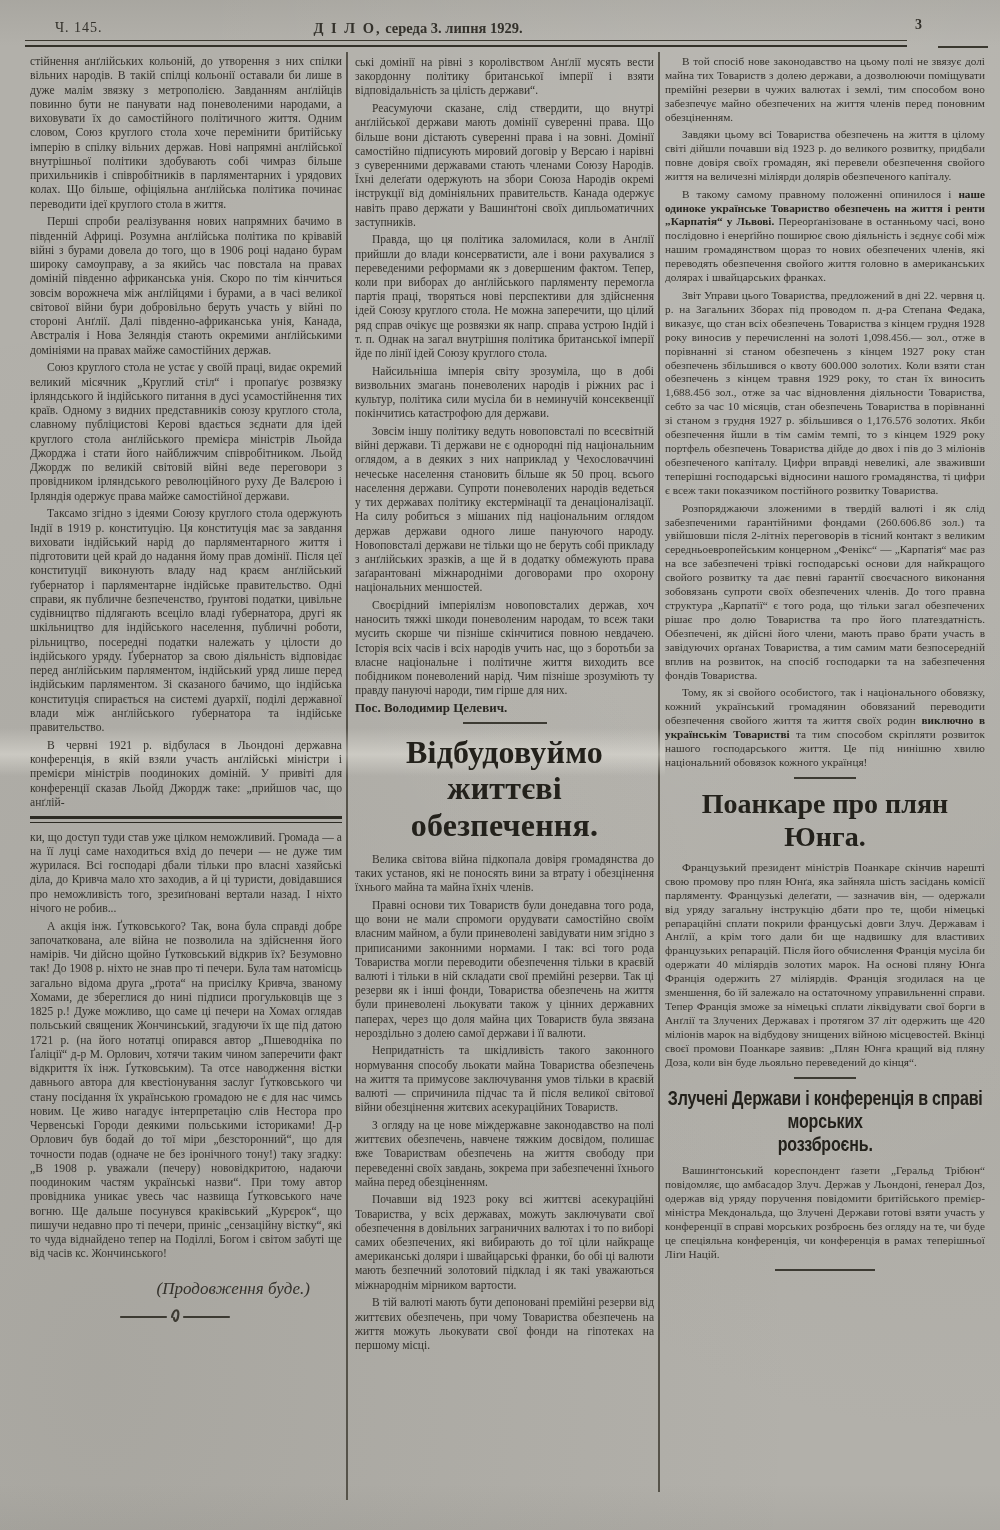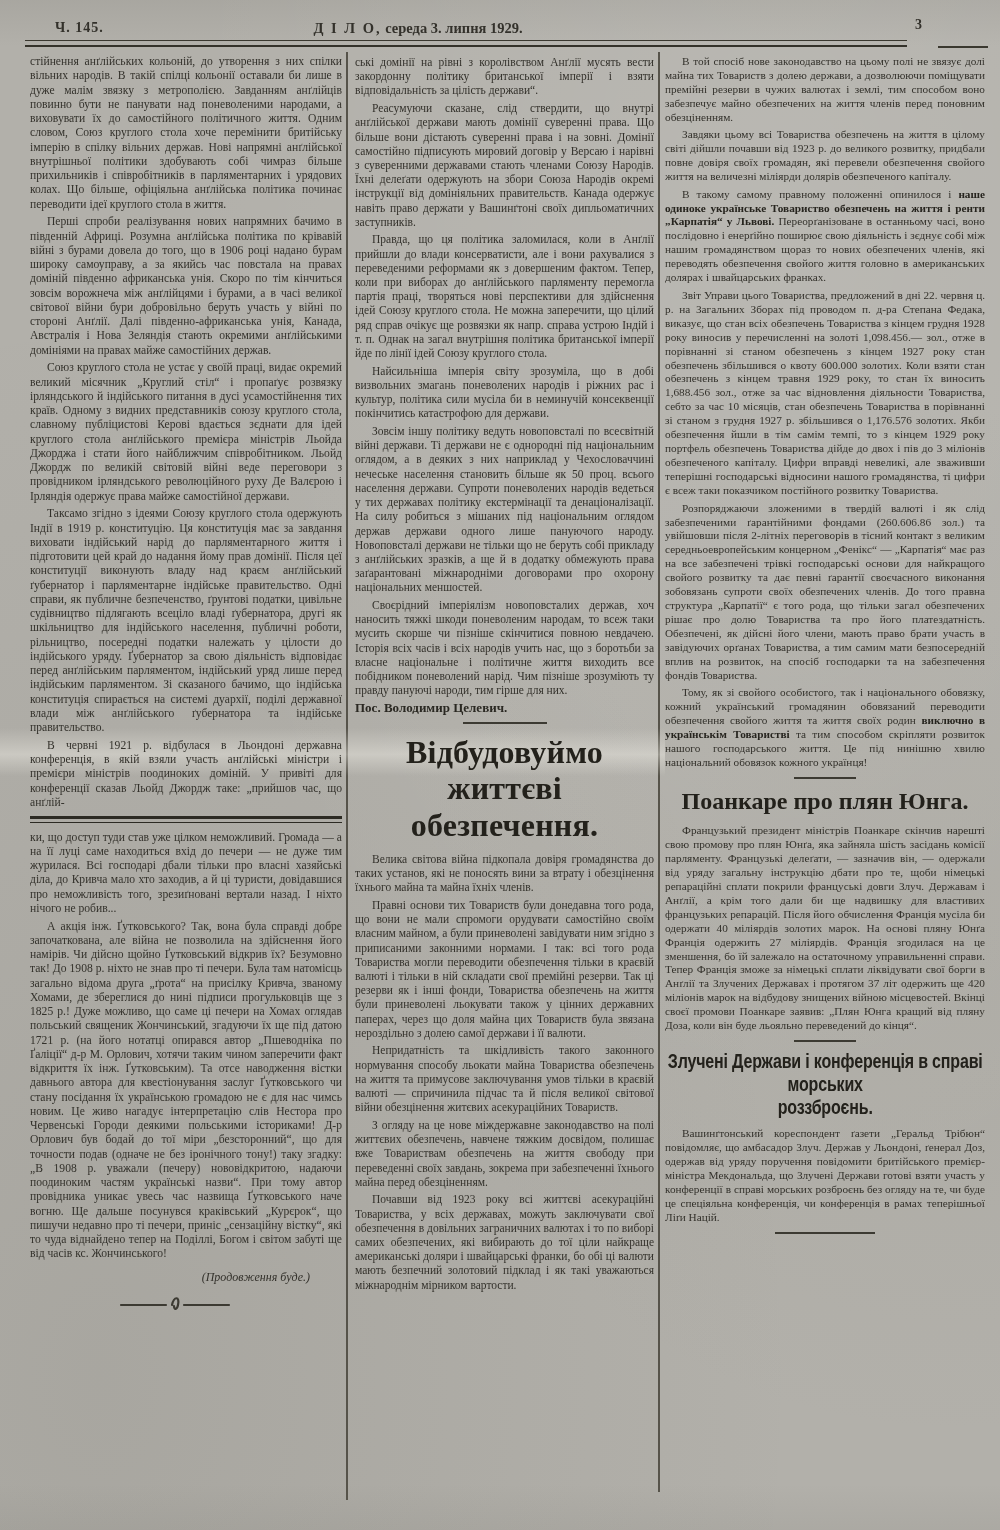--- a/index.html
+++ b/index.html
@@ -13,21 +13,21 @@
       radial-gradient(ellipse at 95% 60%, rgba(140,138,128,0.12), transparent 40%),
       linear-gradient(180deg, rgba(110,108,100,0.14), rgba(0,0,0,0) 3%, rgba(0,0,0,0) 97%, rgba(110,108,100,0.10));
     font-family:"Liberation Serif","DejaVu Serif",serif;
     color:#33312b;
   }
   #crease{
     position:absolute;left:0;top:728px;width:665px;height:48px;pointer-events:none;
     background:linear-gradient(180deg, rgba(238,236,228,0) 0%, rgba(238,236,228,0.45) 55%, rgba(238,236,228,0) 100%);
   }
   
-  .hdr-issue{position:absolute;left:55px;top:20px;font-weight:bold;font-size:14px;letter-spacing:1px;}
+  .hdr-issue{position:absolute;left:55px;top:20px;font-weight:normal;font-size:14px;letter-spacing:1px;}
   .hdr-center{position:absolute;left:0;top:20px;width:836px;text-align:center;font-size:14.5px;font-weight:bold;}
   .hdr-center .mast{letter-spacing:2px;}
   .hdr-page{position:absolute;left:915px;top:17px;font-weight:bold;font-size:14px;}
   .hdr-rule{position:absolute;left:25px;top:40px;width:882px;height:4px;
     border-top:1.6px solid #3a382f;border-bottom:2.4px solid #34322a;}
   .hdr-rule-right{position:absolute;left:938px;top:46px;width:50px;height:0;border-top:2.2px solid #3a382f;}
   
   .vrule{position:absolute;width:1.6px;background:#56534a;}
   #vrule1{left:346px;top:52px;height:1448px;}
   #vrule2{left:658px;top:52px;height:1440px;}
@@ -41,25 +41,25 @@
   b.inlead{color:#26241e;}
   
   .heavy-rule{height:2.5px;margin:6px 0 8px 0;border-top:3.6px solid #2c2a23;border-bottom:1.6px solid #2c2a23;}
   
   .dash-div{height:2.2px;background:#3c3a32;margin:7px auto 8px auto;}
   .w60{width:62px;}
   .w80{width:84px;}
   .w100{width:100px;}
   
   .signature{font-weight:bold;font-size:13px;padding-right:20px;margin:3px 0 4px 0;color:#2a2822;}
-  .contnote{font-style:italic;font-size:12px;text-align:right;padding-right:32px;margin-top:8px;}
+  .contnote{font-style:italic;font-size:17px;text-align:right;padding-right:32px;margin-top:20px;}
   
   .hl-serif-big{font-weight:bold;font-size:32px;line-height:1.13;text-align:center;letter-spacing:0.2px;
     margin:10px 0 9px 0;color:#23211b;text-indent:0;}
-  .hl-poincare{font-weight:bold;font-size:24px;line-height:1.15;text-align:center;margin:9px 0 8px 0;color:#23211b;}
+  .hl-poincare{font-weight:bold;font-size:28px;line-height:1.15;text-align:center;margin:9px 0 8px 0;color:#23211b;}
   .hl-cond{font-family:"Liberation Sans","DejaVu Sans",sans-serif;font-weight:bold;font-size:19.5px;line-height:1.18;
     text-align:center;color:#23211b;transform:scaleX(0.82);transform-origin:50% 50%;width:122%;margin-left:-11%;
     margin-top:8px;margin-bottom:8px;letter-spacing:-0.2px;}
   .flourish{display:block;margin:10px auto 0 auto;}
 </style>
 </head>
 <body>
 
 <div id="sheet">
 
@@ -111,20 +111,21 @@
     <div>
       <div class="hl-serif-big">
         <div>Відбудовуймо життєві</div>
         <div>обезпечення.</div>
       </div>
       <p>Велика світова війна підкопала  довіря громадянства до таких установ, які не поносять вини за втрату і обезцінення їхнього майна та майна їхніх членів.</p>
       <p>Правні основи тих Товариств були донедавна того рода, що вони не мали спромоги орудувати самостійно своїм власним майном, а були приневолені завідувати ним згідно з приписаними законними нормами. І так: всі того рода Товариства могли переводити обезпечення тільки в краєвій валюті і тільки в ній складати свої премійні резерви. Так ці резерви як і інші фонди, Товариства обезпечень на життя були приневолені льокувати також у цінних державних паперах, через що доля майна цих Товариств була звязана нероздільно з долею самої держави і її валюти.</p>
       <p>Непридатність та шкідливість такого законного нормування способу льокати майна Товариства обезпечень на життя та примусове заключування умов тільки в краєвій валюті — спричинила підчас та й після великої світової війни обезцінення житєвих асекураційних Товариств.</p>
       <p>З огляду на це нове міждержавне законодавство на полі життєвих обезпечень, навчене тяжким досвідом, полишає вже Товариствам обезпечень на життя свободу при переведенні своїх завдань, зокрема при забезпеченні їхнього майна перед обезціненням.</p>
       <p>Почавши від 1923 року всі життєві асекураційні Товариства, у всіх державах, можуть заключувати свої обезпечення в довільних заграничних валютах і то по виборі самих обезпечених, які вибирають до тої ціли найкраще американські доляри і швайцарські франки, бо обі ці валюти мають безпечний золотовий підклад і як такі уважаються міжнароднім мірником вартости.</p>
+      <p>В тій валюті мають бути депоновані премійні резерви від життєвих обезпечень, при чому Товариства обезпечень на життя можуть льокувати свої фонди на гіпотеках на першому місці.</p>
     </div>
   </div>
 
   <div class="col" id="col3">
     <div>
       <p>В той спосіб нове законодавство на цьому полі не звязує долі майна тих Товариств з долею держави, а дозволюючи поміщувати премійні резерви в чужих валютах і землі, тим способом воно забезпечує майно обезпечених на життя членів перед поновним обезціненням.</p>
       <p>Завдяки цьому всі Товариства обезпечень на життя в цілому світі дійшли почавши від 1923 р. до великого розвитку, придбали повне довіря своїх громадян, які перевели обезпечення свойого життя на величезні міліярди долярів обезпеченого капіталу.</p>
       <p><span>В такому самому правному положенні опинилося і </span><b class="inlead">наше одиноке українське Товариство обезпечень на життя і ренти „Карпатія“ у Львові.</b><span> Переорґанізоване в останньому часі, воно послідовно і енерґійно поширює свою діяльність і зєднує собі між нашим громадянством щораз то нових обезпечених членів, які переводять обезпечення свойого життя головно  в американських долярах і швайцарських франках.</span></p>
       <p>Звіт Управи цього Товариства, предложений в дні 22. червня ц. р. на Загальних Зборах під проводом п. д-ра Степана Федака, виказує, що стан всіх обезпечень Товариства з кінцем грудня 1928 року виносив у перечисленні на золоті 1,098.456.— зол., отже в порівнанні зі станом обезпечень з кінцем 1927 року стан обезпечень збільшився о квоту 600.000 золотих. Коли взяти стан обезпечень з кінцем травня 1929 року, то стан їх виносить 1,688.456 зол., отже за час відновлення діяльности Товариства, себто за час 10 місяців, стан обезпечень Товариства в порівнанні зі станом з грудня 1927 р. збільшився о 1,176.576 золотих. Якби обезпечення йшли в тім самім темпі, то з кінцем 1929 року портфель обезпечень Товариства дійде до двох і пів до 3 міліонів обезпеченого капіталу. Цифри вправді невеликі, але зваживши теперішні господарські відносини нашого громадянства, ті цифри є всеж таки показчиком постійного розвитку Товариства.</p>
       <p>Розпоряджаючи зложеними в твердій валюті і як слід забезпеченими ґарантійними фондами (260.606.86 зол.) та увійшовши після 2-літніх переговорів в тісний контакт з великим середньоевропейським концерном „Фенікс“ — „Карпатія“ має раз на все забезпечені трівкі господарські основи для найкращого свойого розвитку та дає певні ґарантії своєчасного виконання зобовязань супроти своїх обезпечених членів. До того правна структура „Карпатії“ є того рода, що тільки загал обезпечених рішає про долю Товариства та про його платездатність. Обезпечені, як дійсні його члени, мають право брати участь в завідуючих орґанах Товариства, а тим самим мати безпосередній вплив на розвиток, на спосіб господарки та на забезпечення фондів Товариства.</p>

